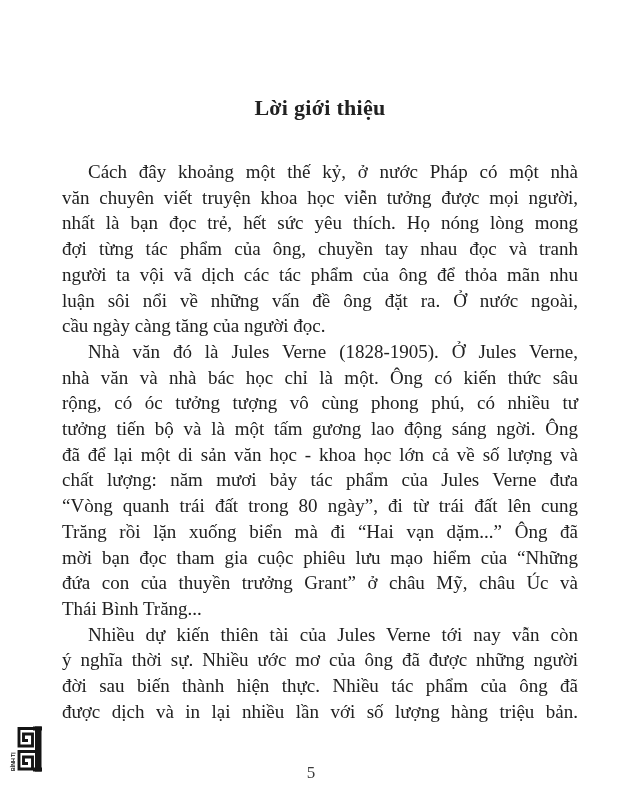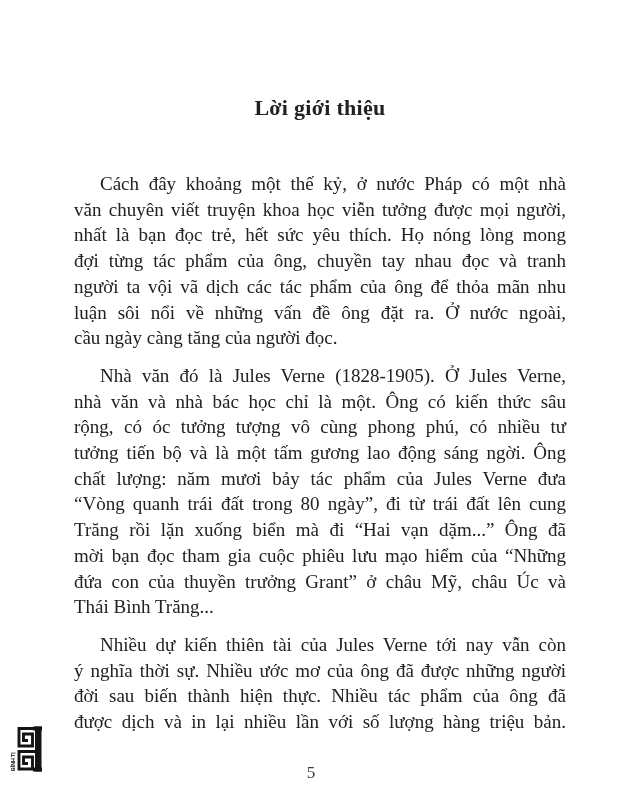--- a/index.html
+++ b/index.html
@@ -20,21 +20,21 @@
     font-size:22px;
     font-weight:bold;
     letter-spacing:0.3px;
   }
   .body-text {
     position:absolute;
     left:62px; top:159px; width:516px;
     font-size:19px;
     line-height:25.7px;
   }
-  .body-text p { margin:12px; padding:0; }
+  .body-text p { margin:0; padding:0; }
   .ln {
     display:block;
     text-align:justify;
     text-align-last:justify;
   }
   .ln.first { text-indent:26px; }
   .ln.end { text-align-last:left;font-family:Liberation Serif, serif; }
   .pageno {
     position:absolute;
     top:763px; left:62px; width:498px;
@@ -64,20 +64,21 @@
       <span class="ln">đợi từng tác phẩm của ông, chuyền tay nhau đọc và tranh</span>
       <span class="ln">người ta vội vã dịch các tác phẩm của ông để thỏa mãn nhu</span>
       <span class="ln">luận sôi nổi về những vấn đề ông đặt ra. Ở nước ngoài,</span>
       <span class="ln end">cầu ngày càng tăng của người đọc.</span>
     </p>
     <p>
       <span class="ln first">Nhà văn đó là Jules Verne (1828-1905). Ở Jules Verne,</span>
       <span class="ln">nhà văn và nhà bác học chỉ là một. Ông có kiến thức sâu</span>
       <span class="ln">rộng, có óc tưởng tượng vô cùng phong phú, có nhiều tư</span>
       <span class="ln">tưởng tiến bộ và là một tấm gương lao động sáng ngời. Ông</span>
+      <span class="ln">đã để lại một di sản văn học - khoa học lớn cả về số lượng và</span>
       <span class="ln">chất lượng: năm mươi bảy tác phẩm của Jules Verne đưa</span>
       <span class="ln">“Vòng quanh trái đất trong 80 ngày”, đi từ trái đất lên cung</span>
       <span class="ln">Trăng rồi lặn xuống biển mà đi “Hai vạn dặm...” Ông đã</span>
       <span class="ln">mời bạn đọc tham gia cuộc phiêu lưu mạo hiểm của “Những</span>
       <span class="ln">đứa con của thuyền trưởng Grant” ở châu Mỹ, châu Úc và</span>
       <span class="ln end">Thái Bình Trăng...</span>
     </p>
     <p>
       <span class="ln first">Nhiều dự kiến thiên tài của Jules Verne tới nay vẫn còn</span>
       <span class="ln">ý nghĩa thời sự. Nhiều ước mơ của ông đã được những người</span>

